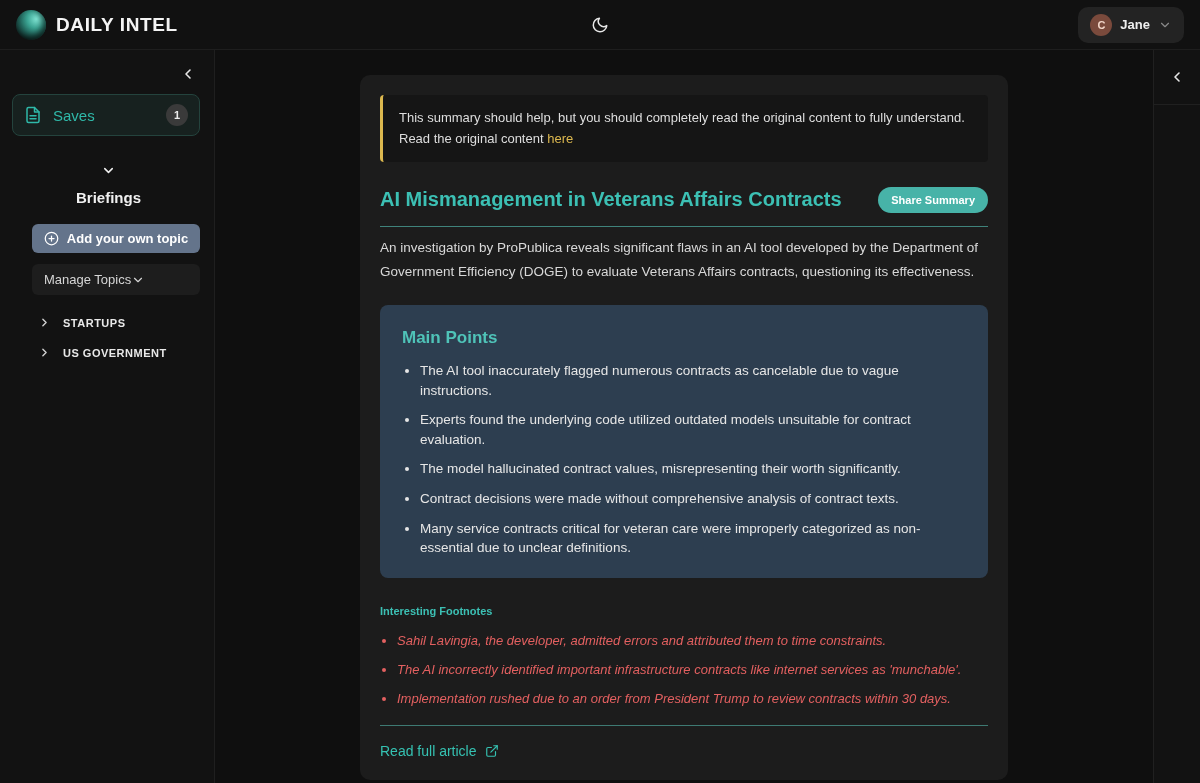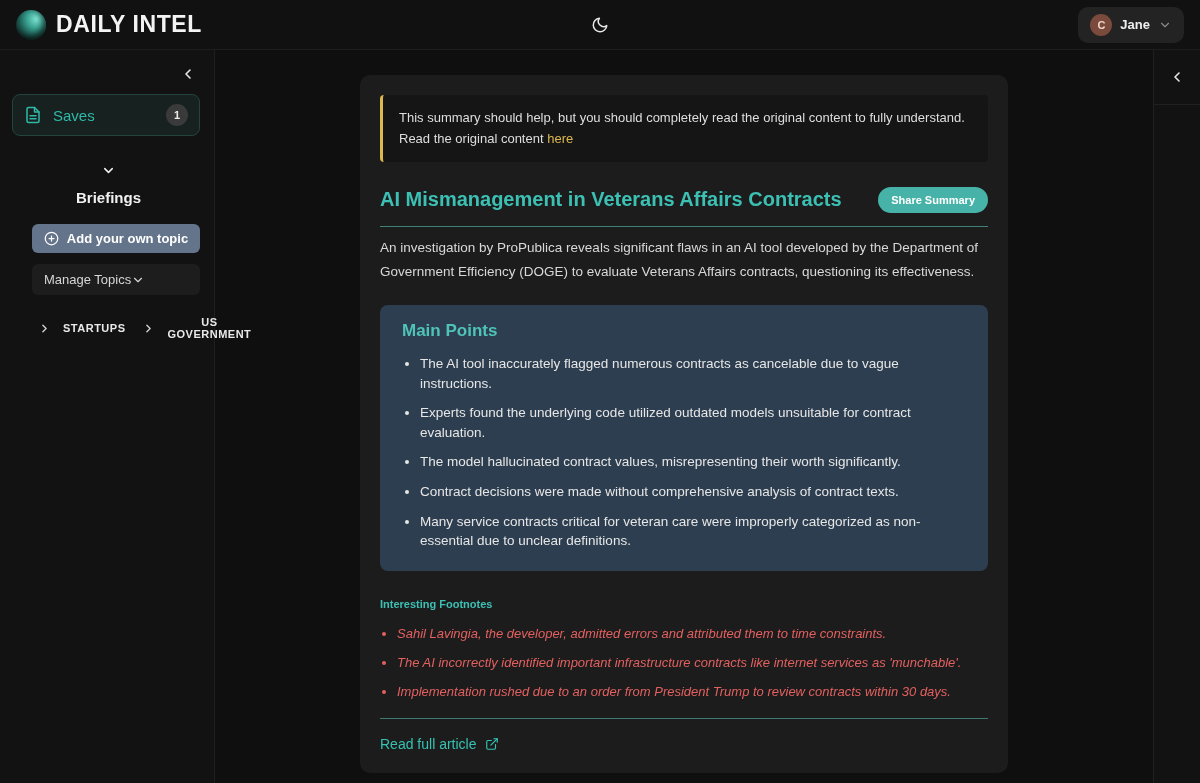--- a/index.html
+++ b/index.html
@@ -23,21 +23,21 @@
     position:relative;
   }
   .brand { display:flex; align-items:center; gap:10px; cursor:pointer; }
   .logo {
     width:30px; height:30px; border-radius:50%;
     background:
       radial-gradient(circle at 68% 30%, #7fe3d2 0%, #3aa392 32%, #1f5e55 58%, #101f1e 85%);
     box-shadow: inset -3px -3px 6px rgba(0,0,0,.6);
   }
   .brand-name {
-    font-size:23px; font-weight:bold; letter-spacing:.6px; color:#f4f4f4;
+    font-size:19px; font-weight:bold; letter-spacing:.6px; color:#f4f4f4;
   }
   .theme-toggle {
     position:absolute; left:50%; top:50%; transform:translate(-50%,-50%);
     background:none; border:none; color:#e8e8e8; cursor:pointer; padding:6px;
   }
   .user-btn {
     margin-left:auto;
     display:flex; align-items:center; gap:8px;
     background:#232323; border:none; border-radius:10px;
     padding:7px 12px; cursor:pointer;
@@ -94,21 +94,21 @@
     font-family:inherit; cursor:pointer;
   }
   .manage-topics {
     margin:11px 0 0 20px; width:168px;
     display:flex; align-items:center; 
     background:#1d1d1d; color:#d6d6d6;
     border:none; border-radius:6px;
     padding:8px 12px; font-size:13px;
     font-family:inherit; cursor:pointer;
   }
-  .topics-list { margin:21px 0 0 26px; display:flex; gap:17px;text-align:center; }
+  .topics-list { margin:21px 0 0 26px; display:flex; flex-direction:column; gap:17px; }
   .topic-row {
     display:flex; align-items:center; gap:12px;
     font-size:11px; font-weight:bold; letter-spacing:.5px;
     color:#e9e9e9; cursor:pointer;
   }
   .topic-row .tr-chevron { color:#cfcfcf; }
 
   
   .main-area { flex:1 1 auto; overflow:hidden; }
   .summary-card {
@@ -141,21 +141,21 @@
   }
 
   .summary-desc {
     margin-top:9px;
     font-size:13.5px; line-height:1.75; color:#d8d8d8;
   }
 
   .main-points {
     margin-top:22px;
     background:#2d3e50; border-radius:8px;
-    padding:16px 22px 10px;
+    padding:23px 22px 10px;
   }
   .mp-heading { font-size:17px; font-weight:bold; color:#4fc3b8; }
   .mp-list { margin:13px 0 0; padding-left:18px; }
   .mp-list li {
     font-size:13.5px; line-height:1.45; color:#e6e6e6;
     margin-bottom:10px;
   }
   .mp-list li::marker { color:#e6e6e6; }
 
   .fn-heading { margin-top:27px; font-size:11px; font-weight:bold; color:#3cc0b4; }

